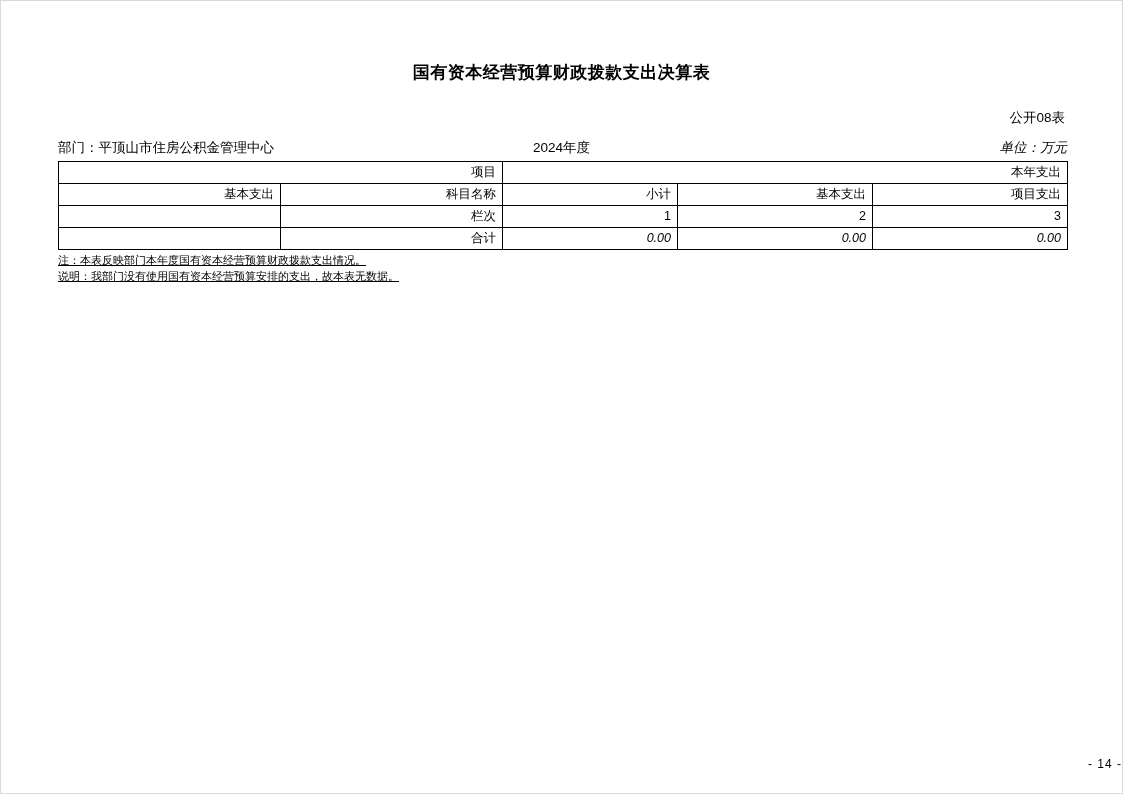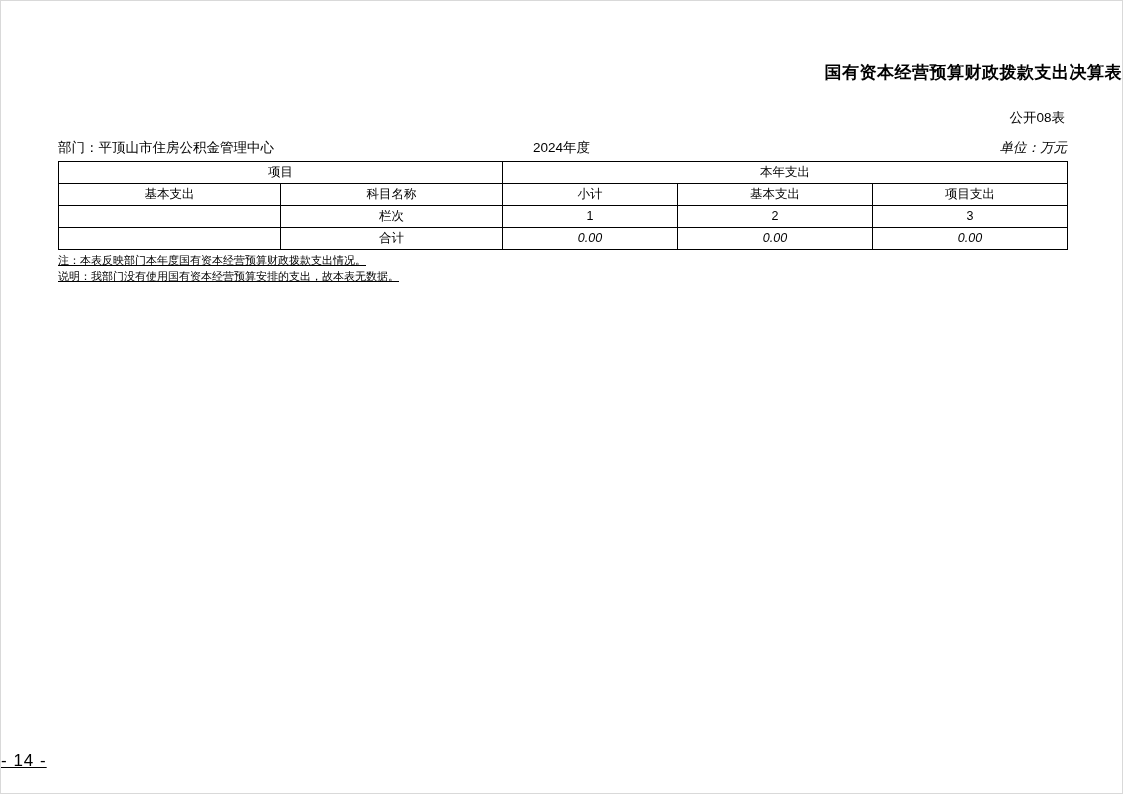--- a/index.html
+++ b/index.html
@@ -21,21 +21,21 @@
     inset: 0;
     border: 1px solid #d9d9d9;
     box-sizing: border-box;
   }
 
   .title {
     position: absolute;
     top: 60px;
     left: 0;
     width: 100%;
-    text-align: right;
+    text-align: center;
     font-size: 17px;
     font-weight: bold;
     letter-spacing: 0.5px;
   }
 
   .form-code {
     position: absolute;
     top: 108px;
     right: 57px;
     font-size: 13.5px;
@@ -75,22 +75,22 @@
     top: 160px;
     left: 57px;
     width: 1009px;
     border-collapse: collapse;
     table-layout: fixed;
     font-size: 12.5px;
   }
   table.main td {
     border: 1px solid #000000;
     height: 21px;
-    padding: 0 21px;
-    text-align: center;
+    padding: 0 6px;
+    text-align: right;
     vertical-align: middle;
     line-height: 1.1;
   }
   td.num {
     text-align: right;
     padding-right: 8px;
     font-style: italic;
   }
   td.blank {
     
@@ -106,24 +106,23 @@
   .notes div {
     white-space: nowrap;
     text-decoration: underline;
   }
 
   .footer {
     position: absolute;
     bottom: 22px;
     left: 0;
     width: 100%;
-    text-align: left;
-    font-size: 17px;
+    text-align: right;
+    font-size: 12px;
     letter-spacing: 1px;
-    text-decoration: underline;
   }
 </style>
 </head>
 <body>
 
 <div class="page">
 
   <div class="title">国有资本经营预算财政拨款支出决算表</div>
 
   <div class="form-code">公开08表</div>

